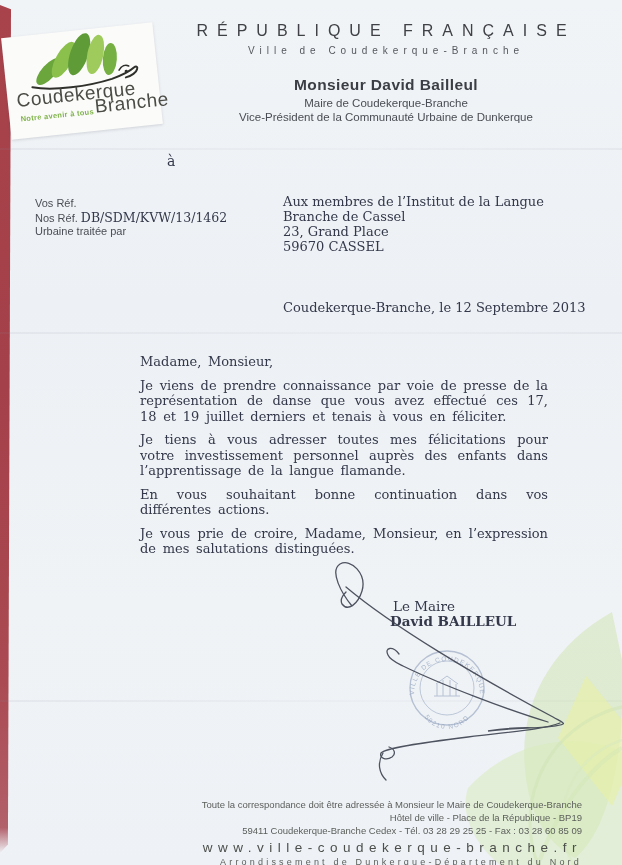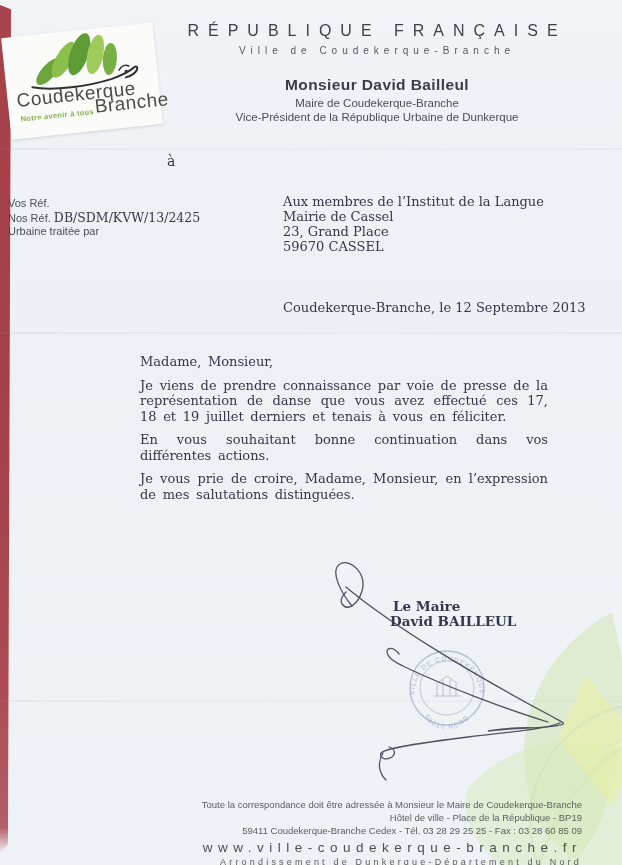--- a/index.html
+++ b/index.html
@@ -18,38 +18,38 @@
   
   .logo-card{
     position:absolute;left:6px;top:30px;width:152px;height:102px;background:#fbfbf9;
     transform:rotate(-6deg);box-shadow:0 1px 3px rgba(60,70,90,.18);z-index:5;
   }
   .logo-leaves{position:absolute;left:22px;top:2px;}
   .logo-word1{position:absolute;left:9px;top:53px;font-size:19px;letter-spacing:.5px;color:#4c4c47;}
   .logo-word2{position:absolute;left:86px;top:67px;font-size:19px;letter-spacing:.5px;color:#4c4c47;}
   .logo-tagline{position:absolute;left:11px;top:78px;font-size:7.5px;font-weight:bold;color:#7fb34a;letter-spacing:.3px;}
   
-  .header{position:absolute;left:152px;top:22px;width:450px;text-align:center;z-index:4;}
+  .header{position:absolute;left:161px;top:22px;width:450px;text-align:center;z-index:4;}
   .h-rep{font-size:16px;letter-spacing:9px;color:#3f4146;white-space:nowrap;}
   .h-ville{font-size:10px;letter-spacing:5px;color:#55585e;margin-top:5px;white-space:nowrap;text-align:center;}
   .h-name{font-size:15.5px;font-weight:bold;color:#3b3e44;margin-top:20px;letter-spacing:.4px;}
   .h-t1{font-size:11.5px;color:#4a4d53;margin-top:3px;}
   .h-t2{font-size:11.5px;color:#4a4d53;margin-top:2px;}
   
   .serif{font-family:"DejaVu Serif", serif;color:#33384a;}
   .a-label{position:absolute;left:167px;top:153px;font-size:14px;}
-  .ref-block{position:absolute;left:8px;top:197px;font-size:11px;color:#4b4e55;line-height:13.5px;}
+  .ref-block{position:absolute;left:35px;top:197px;font-size:11px;color:#4b4e55;line-height:13.5px;}
   .ref-line{white-space:nowrap;}
   .ref-value{font-family:"DejaVu Serif", serif;font-size:12.5px;color:#33384a;}
   .recipient{position:absolute;left:283px;top:194px;font-size:13px;line-height:15px;}
   .date-line{position:absolute;left:283px;top:300px;font-size:13px;}
   .body-block{position:absolute;left:140px;top:354px;width:408px;font-size:13px;line-height:15.5px;}
   .salutation{margin:0 0 14px 0;}
   .body-block p{margin:0 0 8px 0;text-align:justify;word-spacing:2.5px;}
-  .sig-title{position:absolute;left:393px;top:598px;font-size:13.5px;font-weight:bold;}
+  .sig-title{position:absolute;left:393px;top:598px;font-size:13.5px;font-weight:normal;}
   .sig-name{position:absolute;left:390px;top:613px;font-size:13.5px;font-weight:bold;}
   
   .footer{position:absolute;right:40px;top:798px;text-align:right;z-index:6;}
   .f-line{font-size:9.5px;color:#5b5e5a;line-height:13px;white-space:nowrap;}
   .f-web{font-size:13.5px;letter-spacing:5.5px;color:#4c4f4b;margin-top:3px;white-space:nowrap;margin-left:24px;}
   .f-arr{font-size:9px;letter-spacing:3.2px;color:#5b5e5a;margin-top:2px;white-space:nowrap;}
   .overlay-svg{position:absolute;left:0;top:0;z-index:3;}
   .watermark-svg{position:absolute;left:0;top:0;z-index:1;}
 </style>
 </head>
@@ -88,46 +88,47 @@
     <div class="logo-word1">Coudekerque</div>
     <div class="logo-word2">Branche</div>
     <div class="logo-tagline">Notre avenir à tous</div>
   </div>
 
   <div class="header">
     <div class="h-rep">RÉPUBLIQUE FRANÇAISE</div>
     <div class="h-ville">Ville de Coudekerque-Branche</div>
     <div class="h-name">Monsieur David Bailleul</div>
     <div class="h-t1">Maire de Coudekerque-Branche</div>
-    <div class="h-t2">Vice-Président de la République Urbaine de Dunkerque</div>
+    <div class="h-t2">Vice-Président de la Communauté Urbaine de Dunkerque</div>
   </div>
 
   <div class="a-label serif">à</div>
 
   <div class="ref-block">
     <div class="ref-line">Vos Réf.</div>
     <div class="ref-line">
       <span>Nos Réf.</span>
-      <span class="ref-value">DB/SDM/KVW/13/2425</span>
+      <span class="ref-value">DB/SDM/KVW/13/1462</span>
     </div>
     <div class="ref-line">Urbaine traitée par</div>
   </div>
 
   <div class="recipient serif">
     <div>Aux membres de l’Institut de la Langue</div>
-    <div>Mairie de Cassel</div>
+    <div>Branche de Cassel</div>
     <div>23, Grand Place</div>
     <div>59670 CASSEL</div>
   </div>
 
   <div class="date-line serif">Coudekerque-Branche, le 12 Septembre 2013</div>
 
   <div class="body-block serif">
     <p class="salutation">Madame, Monsieur,</p>
     <p>Je viens de prendre connaissance par voie de presse  de la représentation  de danse que vous avez effectué ces 17, 18 et 19 juillet derniers et tenais à vous en féliciter.</p>
+    <p>Je tiens à vous adresser toutes mes félicitations pour votre investissement personnel auprès des enfants dans l’apprentissage de la langue flamande.</p>
     <p>En vous souhaitant bonne continuation dans vos différentes actions.</p>
     <p>Je vous prie de croire, Madame, Monsieur, en l’expression de mes salutations distinguées.</p>
   </div>
 
   <div class="sig-title serif">Le Maire</div>
   <div class="sig-name serif">David BAILLEUL</div>
 
   <svg class="overlay-svg" width="622" height="865" viewBox="0 0 622 865">
     <defs>
       <path id="arcTop" d="M 414,694 A 33,33 0 0 1 480,694"></path>

